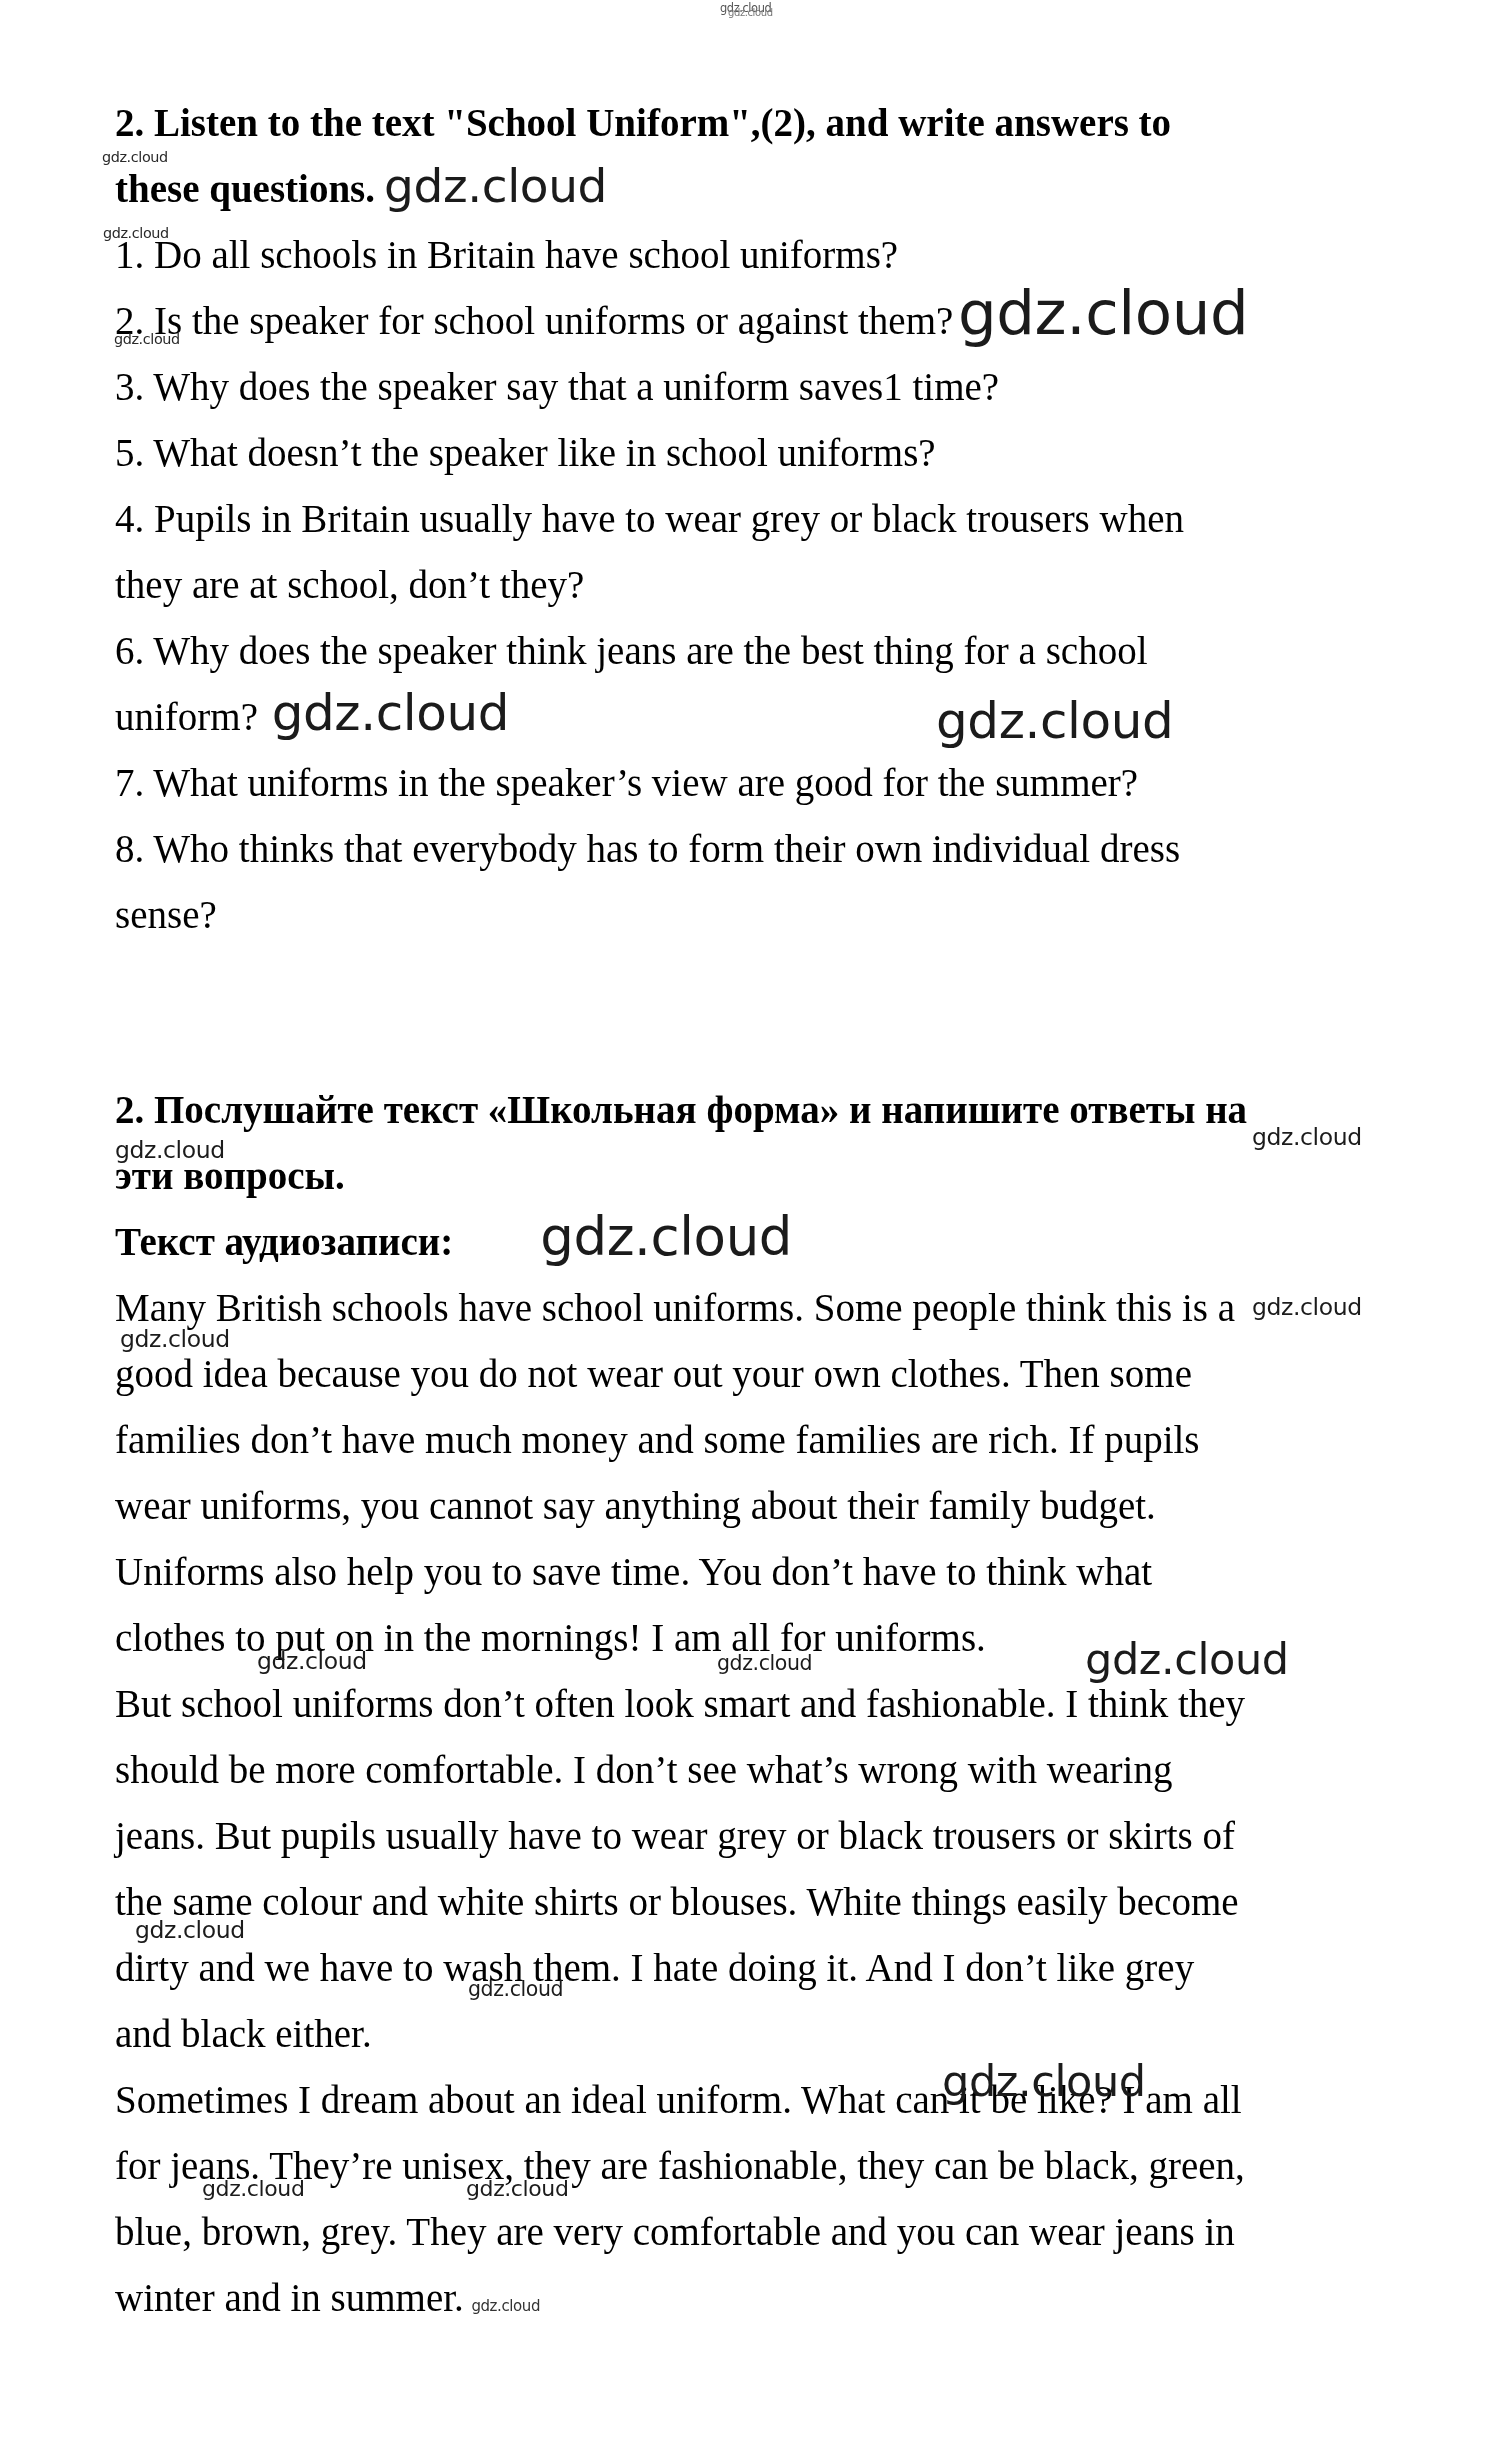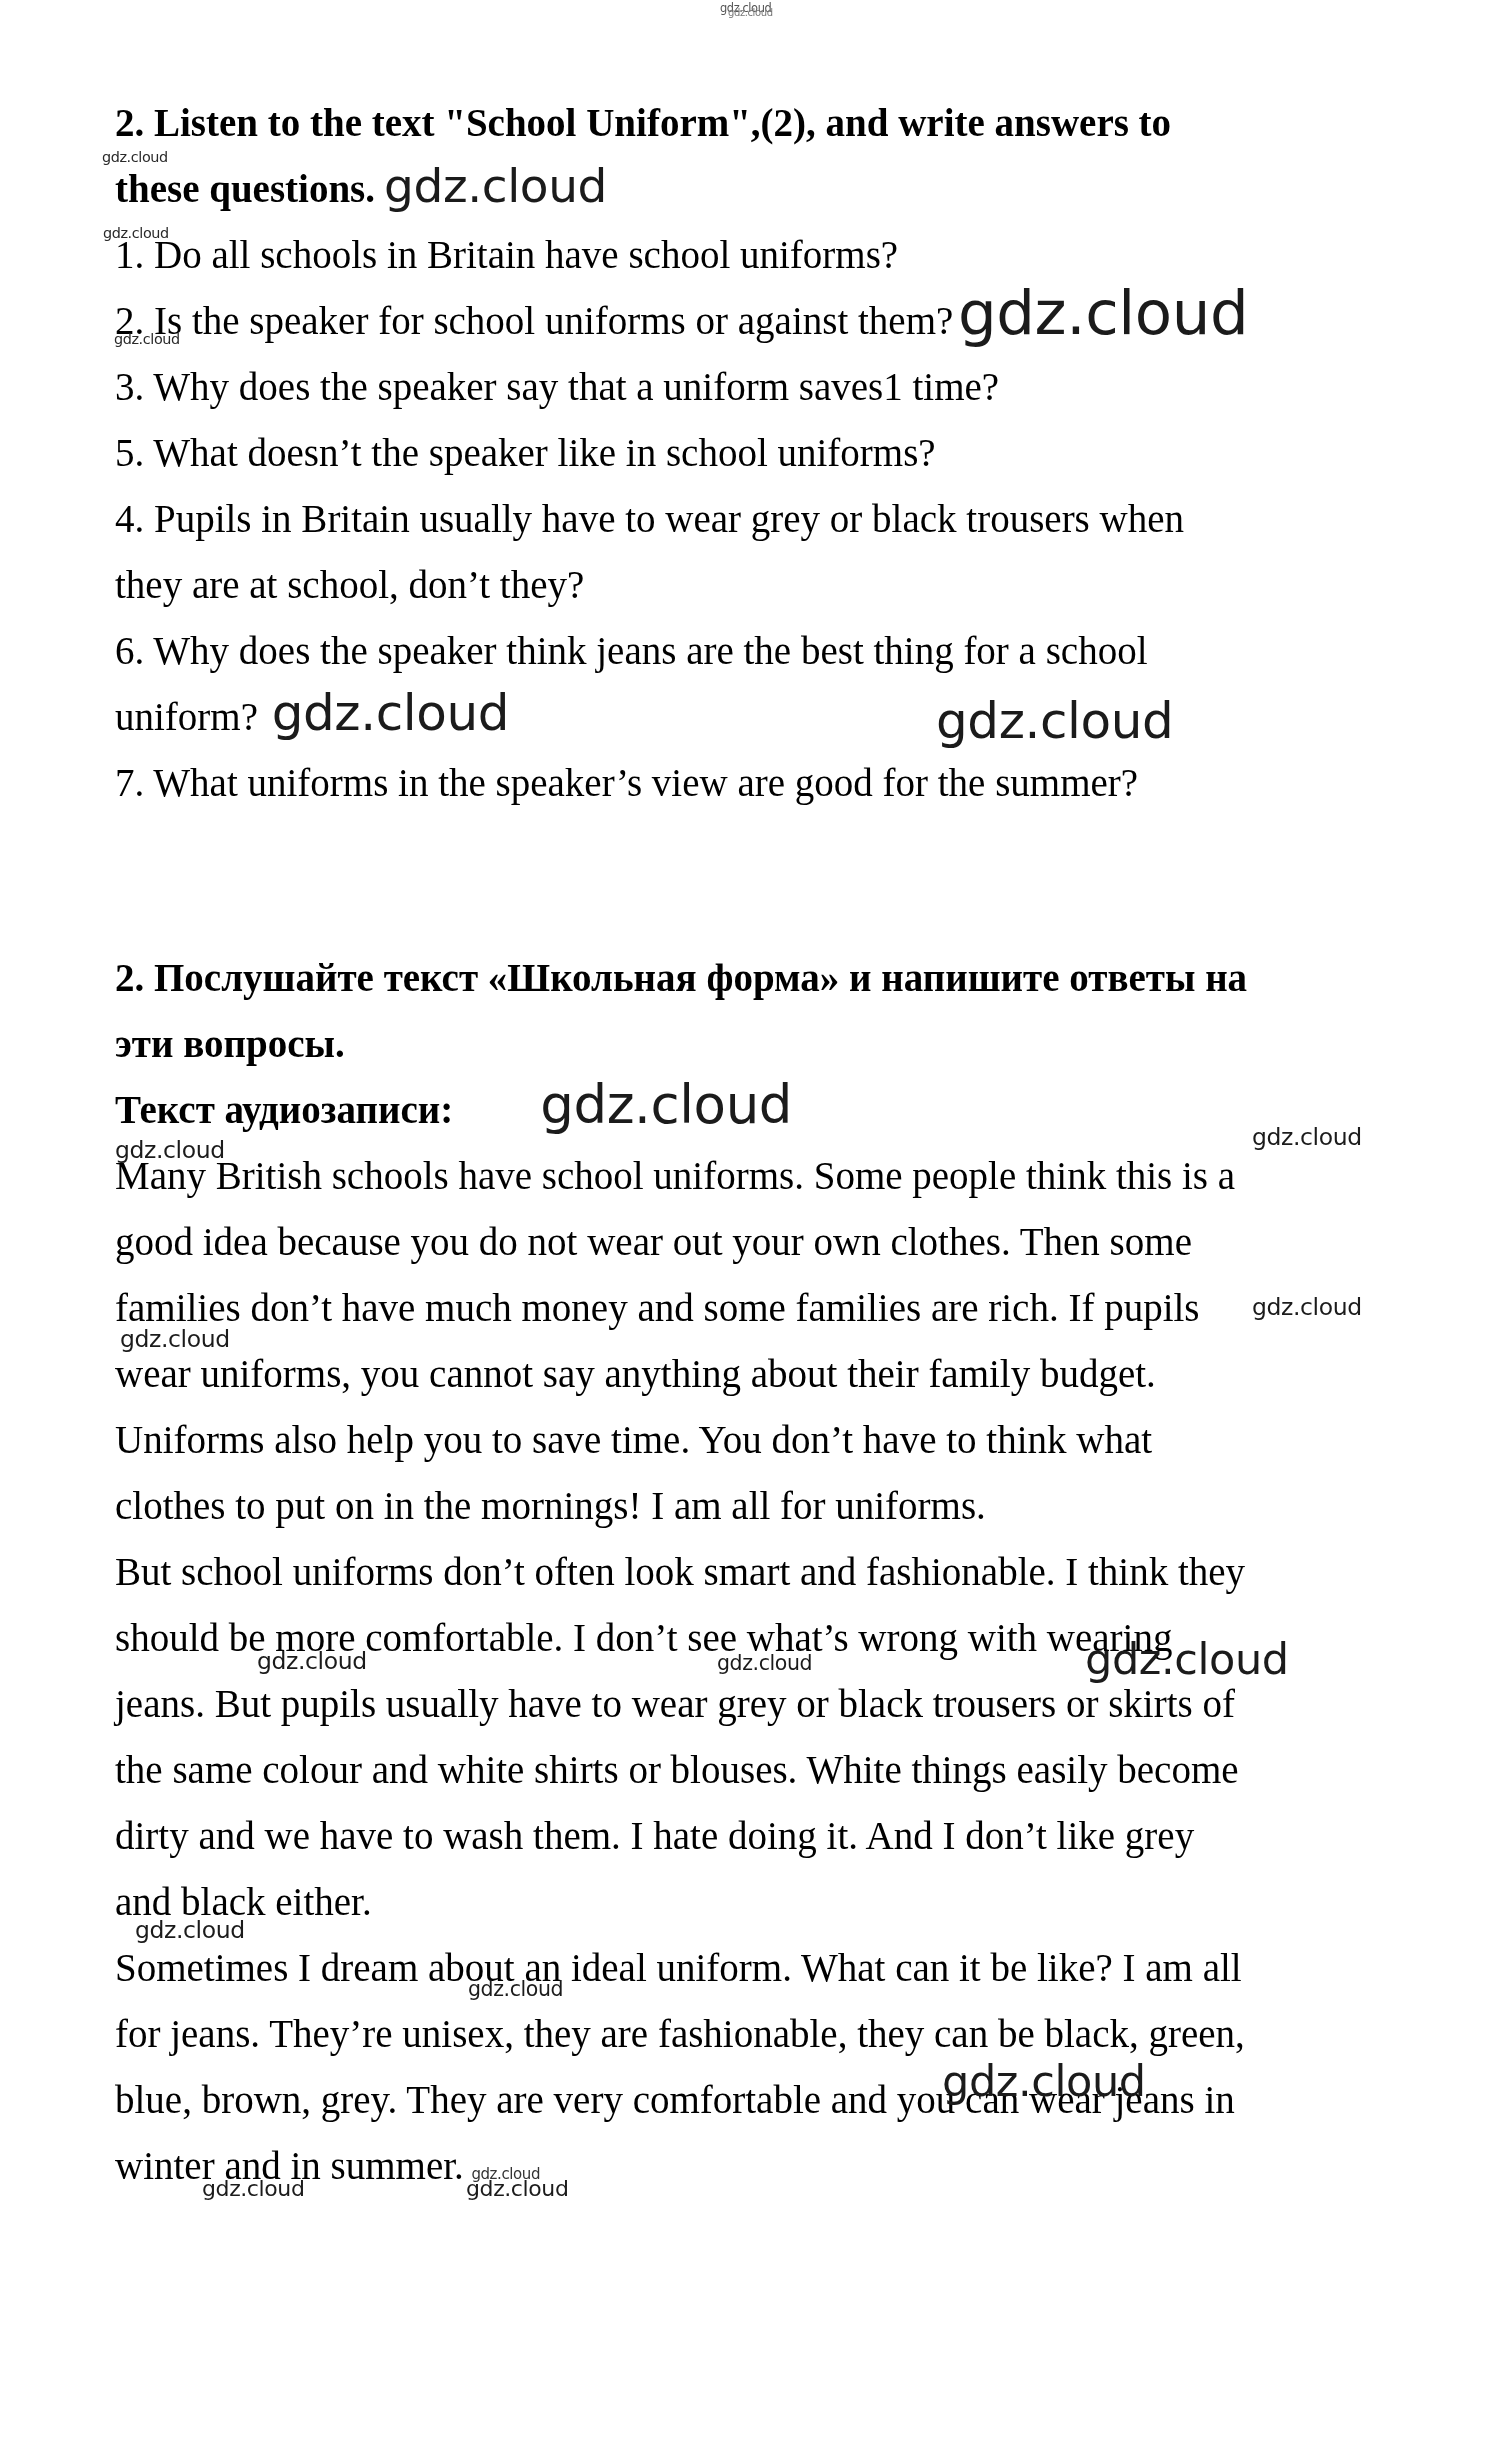--- a/index.html
+++ b/index.html
@@ -49,20 +49,22 @@
 
     <div class="line-block"><span class="bindtext">1. Do all schools in Britain have school uniforms?</span></div>
     <div class="line-block"><span class="bindtext">2. Is the speaker for school uniforms or against them?</span><span class="wm wm-80">gdz.cloud</span></div>
     <div class="line-block"><span class="bindtext">3. Why does the speaker say that a uniform saves1 time?</span></div>
     <div class="line-block"><span class="bindtext">5. What doesn’t the speaker like in school uniforms?</span></div>
     <div class="line-block"><span class="bindtext">4. Pupils in Britain usually have to wear grey or black trousers when
 they are at school, don’t they?</span></div>
     <div class="line-block"><span class="bindtext">6. Why does the speaker think jeans are the best thing for a school
 uniform?</span><span class="wm wm-66">gdz.cloud</span></div>
     <div class="line-block"><span class="bindtext">7. What uniforms in the speaker’s view are good for the summer?</span></div>
+    <div class="line-block"><span class="bindtext">8. Who thinks that everybody has to form their own individual dress
+sense?</span></div>
 
     <div class="line-block bold ru-section"><span class="bindtext">2. Послушайте текст «Школьная форма» и напишите ответы на
 эти вопросы.</span></div>
 
     <div class="line-block bold"><span class="bindtext">Текст аудиозаписи:</span><span class="wm wm-70">gdz.cloud</span></div>
 
 
     <div class="line-block"><span class="bindtext">Many British schools have school uniforms. Some people think this is a
 good idea because you do not wear out your own clothes. Then some
 families don’t have much money and some families are rich. If pupils

